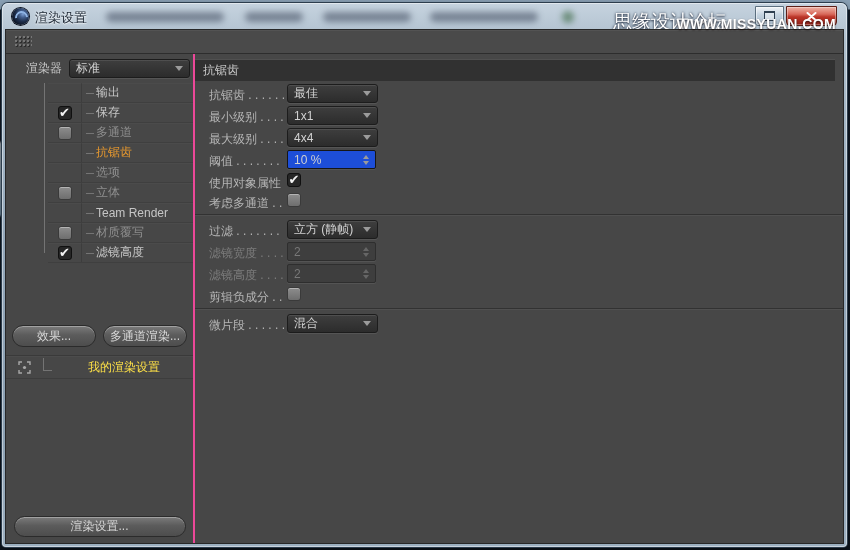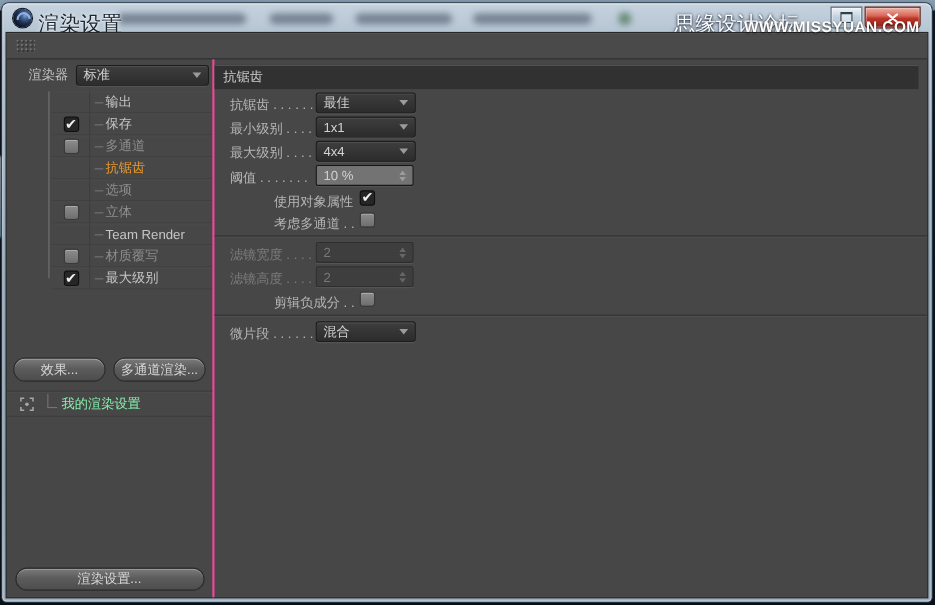--- a/index.html
+++ b/index.html
@@ -19,21 +19,21 @@
   .titlebar{position:relative;height:27px;}
   .smudge{position:absolute;top:9px;height:10px;border-radius:5px;
     background:rgba(24,34,54,.42);filter:blur(3px);}
   .smudge.green{background:rgba(40,90,45,.55);border-radius:50%;}
   .c4d-icon{position:absolute;left:10px;top:5px;width:17px;height:17px;border-radius:50%;
     background:radial-gradient(circle at 64% 36%,#7da0d4 0%,#44608e 22%,#1d2e4c 48%,#0b1322 75%);
     box-shadow:0 0 0 1px #0a1120,0 1px 1px rgba(255,255,255,.5);}
   .c4d-icon::after{content:'';position:absolute;left:3px;top:3px;width:9px;height:9px;
     border-radius:50%;border:2px solid transparent;border-left-color:#8fb4e4;border-top-color:#8fb4e4;
     transform:rotate(40deg);}
-  .win-title{position:absolute;left:33px;top:6px;color:#1b2532;font-size:19px;
+  .win-title{position:absolute;left:33px;top:6px;color:#1b2532;font-size:13px;
     text-shadow:0 0 4px rgba(255,255,255,.95),0 1px 0 rgba(255,255,255,.55);}
   .watermark1{position:absolute;right:120px;top:6px;color:#fdfdfd;font-size:19px;
     text-shadow:0 1px 2px rgba(10,20,40,.9),0 0 3px rgba(10,20,40,.7);}
   .watermark2{position:absolute;right:11px;top:13px;color:#ffffff;font-size:14px;font-weight:bold;
     letter-spacing:.4px;z-index:5;text-shadow:0 1px 2px rgba(20,10,10,.9);}
   .btn-max{position:absolute;right:63px;top:3px;width:29px;height:20px;border-radius:0 0 3px 3px;
     background:linear-gradient(180deg,rgba(255,255,255,.75),rgba(205,220,232,.35) 45%,rgba(150,175,195,.35));
     border:1px solid #5b6e7e;box-shadow:inset 0 0 0 1px rgba(255,255,255,.5);box-sizing:border-box;
     display:flex;align-items:center;justify-content:center;}
   .max-glyph{width:9px;height:7px;border:1px solid #2f4050;border-top-width:2px;
@@ -82,37 +82,37 @@
   .pill{height:22px;border-radius:11px;border:1px solid #2b2b2b;color:#d8d8d8;font-size:12px;
     background:linear-gradient(180deg,#7b7b7b 0%,#5c5c5c 45%,#4d4d4d 100%);
     box-shadow:inset 0 1px 0 rgba(255,255,255,.3);font-family:inherit;}
   .btn-row .pill{flex:1;}
   .preset-area{margin-top:8px;border-top:1px solid #3a3a3a;flex:1;display:flex;flex-direction:column;}
   .preset-row{height:22px;display:flex;align-items:center;padding-left:12px;position:relative;
     border-bottom:1px solid rgba(0,0,0,.13);box-shadow:inset 0 1px 0 rgba(255,255,255,.03);}
   .state-icon{width:13px;height:13px;display:inline-block;}
   .elbow{width:9px;height:13px;border-left:1px solid #747474;border-bottom:1px solid #747474;
     margin:-6px 4px 0 12px;box-sizing:border-box;}
-  .preset-label{color:#86efac;}
+  .preset-label{color:#fde047;margin-left:32px;}
   .bottom-row{height:34px;display:flex;align-items:center;justify-content:center;}
   .pill.wide{width:172px;height:21px;}
   
   .panel{flex:1;position:relative;padding-top:5px;}
   .panel-header{height:22px;line-height:22px;background:#313131;margin-right:8px;
     box-shadow:inset 0 1px 0 #505050;color:#cccccc;padding-left:8px;}
   #rows{padding-top:2px;}
   .row{height:22px;position:relative;}
-  .row.cb{height:20px;margin-left:40px;}
+  .row.cb{height:20px;}
   .row .lab{position:absolute;left:14px;top:4px;color:#b5b5b5;white-space:pre;}
   .row.off .lab{color:#7c7c7c;}
   .row .ctrl{position:absolute;left:92px;top:1px;}
   .row.cb .ctrl{top:2px;}
   .ctrl-dd{width:91px;}
   .spin-field{display:inline-flex;align-items:center;justify-content:space-between;width:89px;height:19px;
-    background:#737373;border:1px solid #161616;border-radius:2px;color:#d0d0d0;
+    background:#1d4ed8;border:1px solid #161616;border-radius:2px;color:#d0d0d0;
     box-shadow:0 1px 0 rgba(255,255,255,.07);padding:0 6px;box-sizing:border-box;}
   .spin-arrows{display:flex;flex-direction:column;gap:2px;align-items:center;}
   .spin-up{width:0;height:0;border-left:3.5px solid transparent;border-right:3.5px solid transparent;
     border-bottom:4px solid #9b9b9b;}
   .spin-dn{width:0;height:0;border-left:3.5px solid transparent;border-right:3.5px solid transparent;
     border-top:4px solid #9b9b9b;}
   .row.off .spin-field{background:#3e3e3e;border-color:#2e2e2e;color:#787878;}
   .row.off .spin-up{border-bottom-color:#666;}
   .row.off .spin-dn{border-top-color:#666;}
   .hr{height:8px;position:relative;}
@@ -205,21 +205,21 @@
                 <span class="checkbox unchecked"></span>
               </div>
               <span class="tick"></span>
               <span class="t-label">材质覆写</span>
             </div>
             <div class="tree-row normal">
               <div class="gutter">
                 <span class="checkbox checked">✔</span>
               </div>
               <span class="tick"></span>
-              <span class="t-label">最大级别</span>
+              <span class="t-label">滤镜高度</span>
             </div>
           </div>
         <div class="btn-row">
           <button class="pill">效果...</button>
           <button class="pill">多通道渲染...</button>
         </div>
         <div class="preset-area">
           <div class="preset-row">
             <svg class="state-icon" viewBox="0 0 13 13">
               <path d="M1 4V1h3 M9 1h3v3 M12 9v3H9 M4 12H1V9" stroke="#a8a8a8" stroke-width="1.4" fill="none"></path>
@@ -269,20 +269,27 @@
             </div>
             <div class="row cb">
               <span class="lab">使用对象属性</span>
               <span class="checkbox ctrl checked">✔</span>
             </div>
             <div class="row cb">
               <span class="lab">考虑多通道 . .</span>
               <span class="checkbox ctrl unchecked"></span>
             </div>
             <div class="hr"></div>
+            <div class="row">
+              <span class="lab">过滤 . . . . . . .</span>
+              <div class="dd ctrl-dd ctrl">
+                <span>立方 (静帧)</span>
+                <span class="dd-arrow"></span>
+              </div>
+            </div>
             <div class="row off">
               <span class="lab">滤镜宽度 . . . .</span>
               <div class="spin-field ctrl">
                 <span>2</span>
                 <span class="spin-arrows">
                   <span class="spin-up"></span>
                   <span class="spin-dn"></span>
                 </span>
               </div>
             </div>

